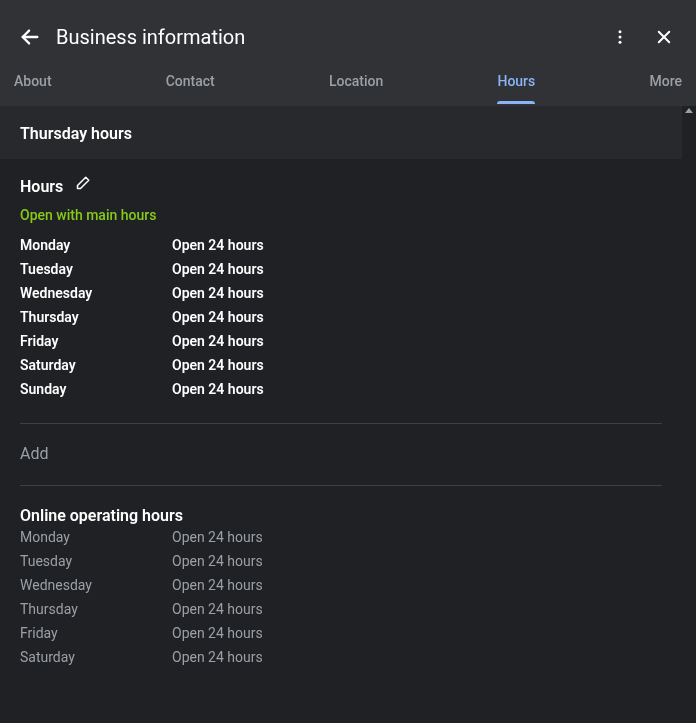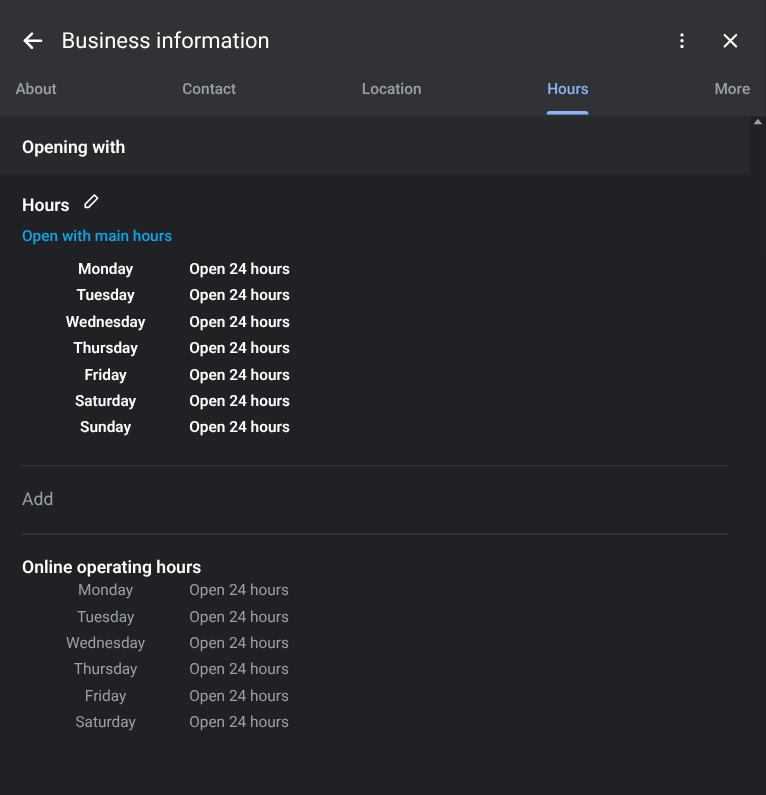--- a/index.html
+++ b/index.html
@@ -105,38 +105,38 @@
   gap: 10px;
   margin-bottom: 10px;
 }
 .block-title {
   font-size: 16px;
   font-weight: 600;
   color: #fff;
 }
 .block-sub {
   font-size: 14px;
-  color: #0ea5e9;
+  color: #84cc16;
   font-weight: 500;
   margin-bottom: 10px;
 }
 .hours-row {
   display: flex;
   padding: 4px 0;
   font-size: 14px;
 }
 .hours-row.bold .day, .hours-row.bold .hrs {
   font-weight: 600;
   color: #fff;
 }
 .hours-row.muted .day, .hours-row.muted .hrs {
   color: #9aa0a6;
   font-weight: 400;
 }
-.day { width: 152px; text-align: center; }
+.day { width: 152px; }
 .hrs { flex: 1; }
 .divider {
   border-top: 1px solid #3c4043;
   margin: 4px 20px;
 }
 .add-link {
   font-size: 16px;
   color: #9aa0a6;
   cursor: pointer;
 }
@@ -193,21 +193,21 @@
     <div class="tab active">Hours</div>
     <div class="tab">More</div>
   </div>
 </div>
 
 <div class="scroll-triangle"></div>
 
 <div class="content">
 
   <div class="section-header">
-    <div class="section-title">Opening with</div>
+    <div class="section-title">Thursday hours</div>
   </div>
 
   <div class="block">
     <div class="block-title-row">
       <div class="block-title">Hours</div>
       <div class="edit-icon">
         <svg width="18" height="18" viewBox="0 0 24 24" fill="none" stroke="currentColor" stroke-width="2" stroke-linecap="round" stroke-linejoin="round">
             <path d="M17 3l4 4-11 11H6v-4L17 3z"></path>
           </svg>
       </div>

